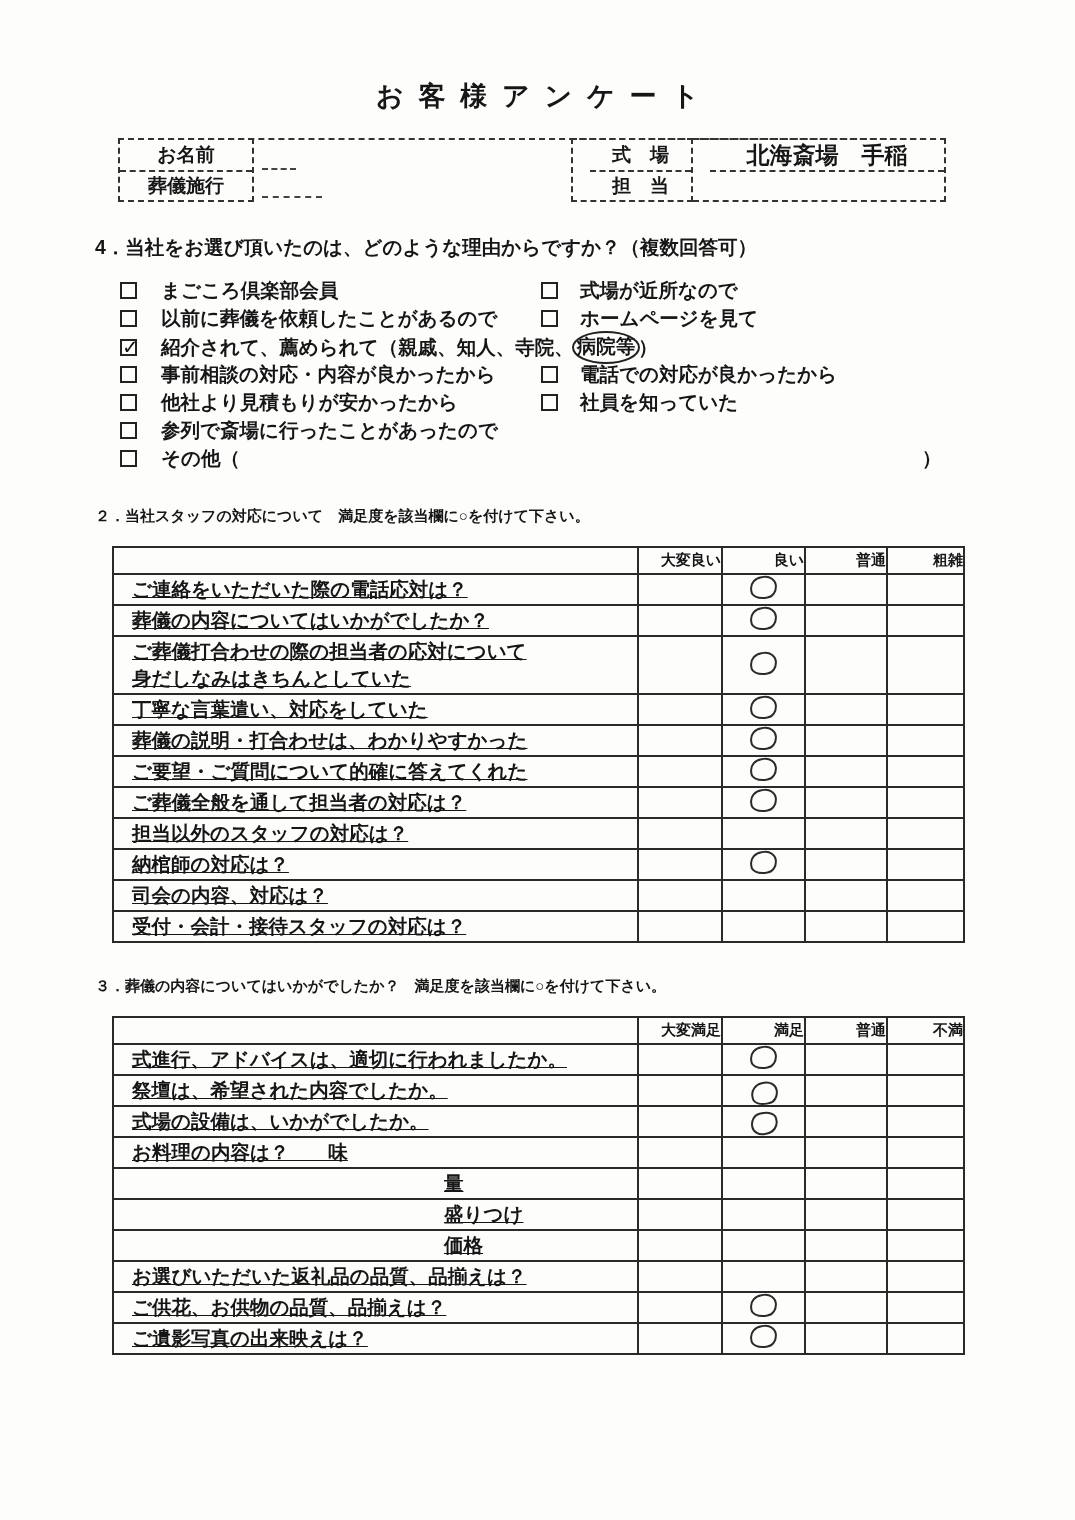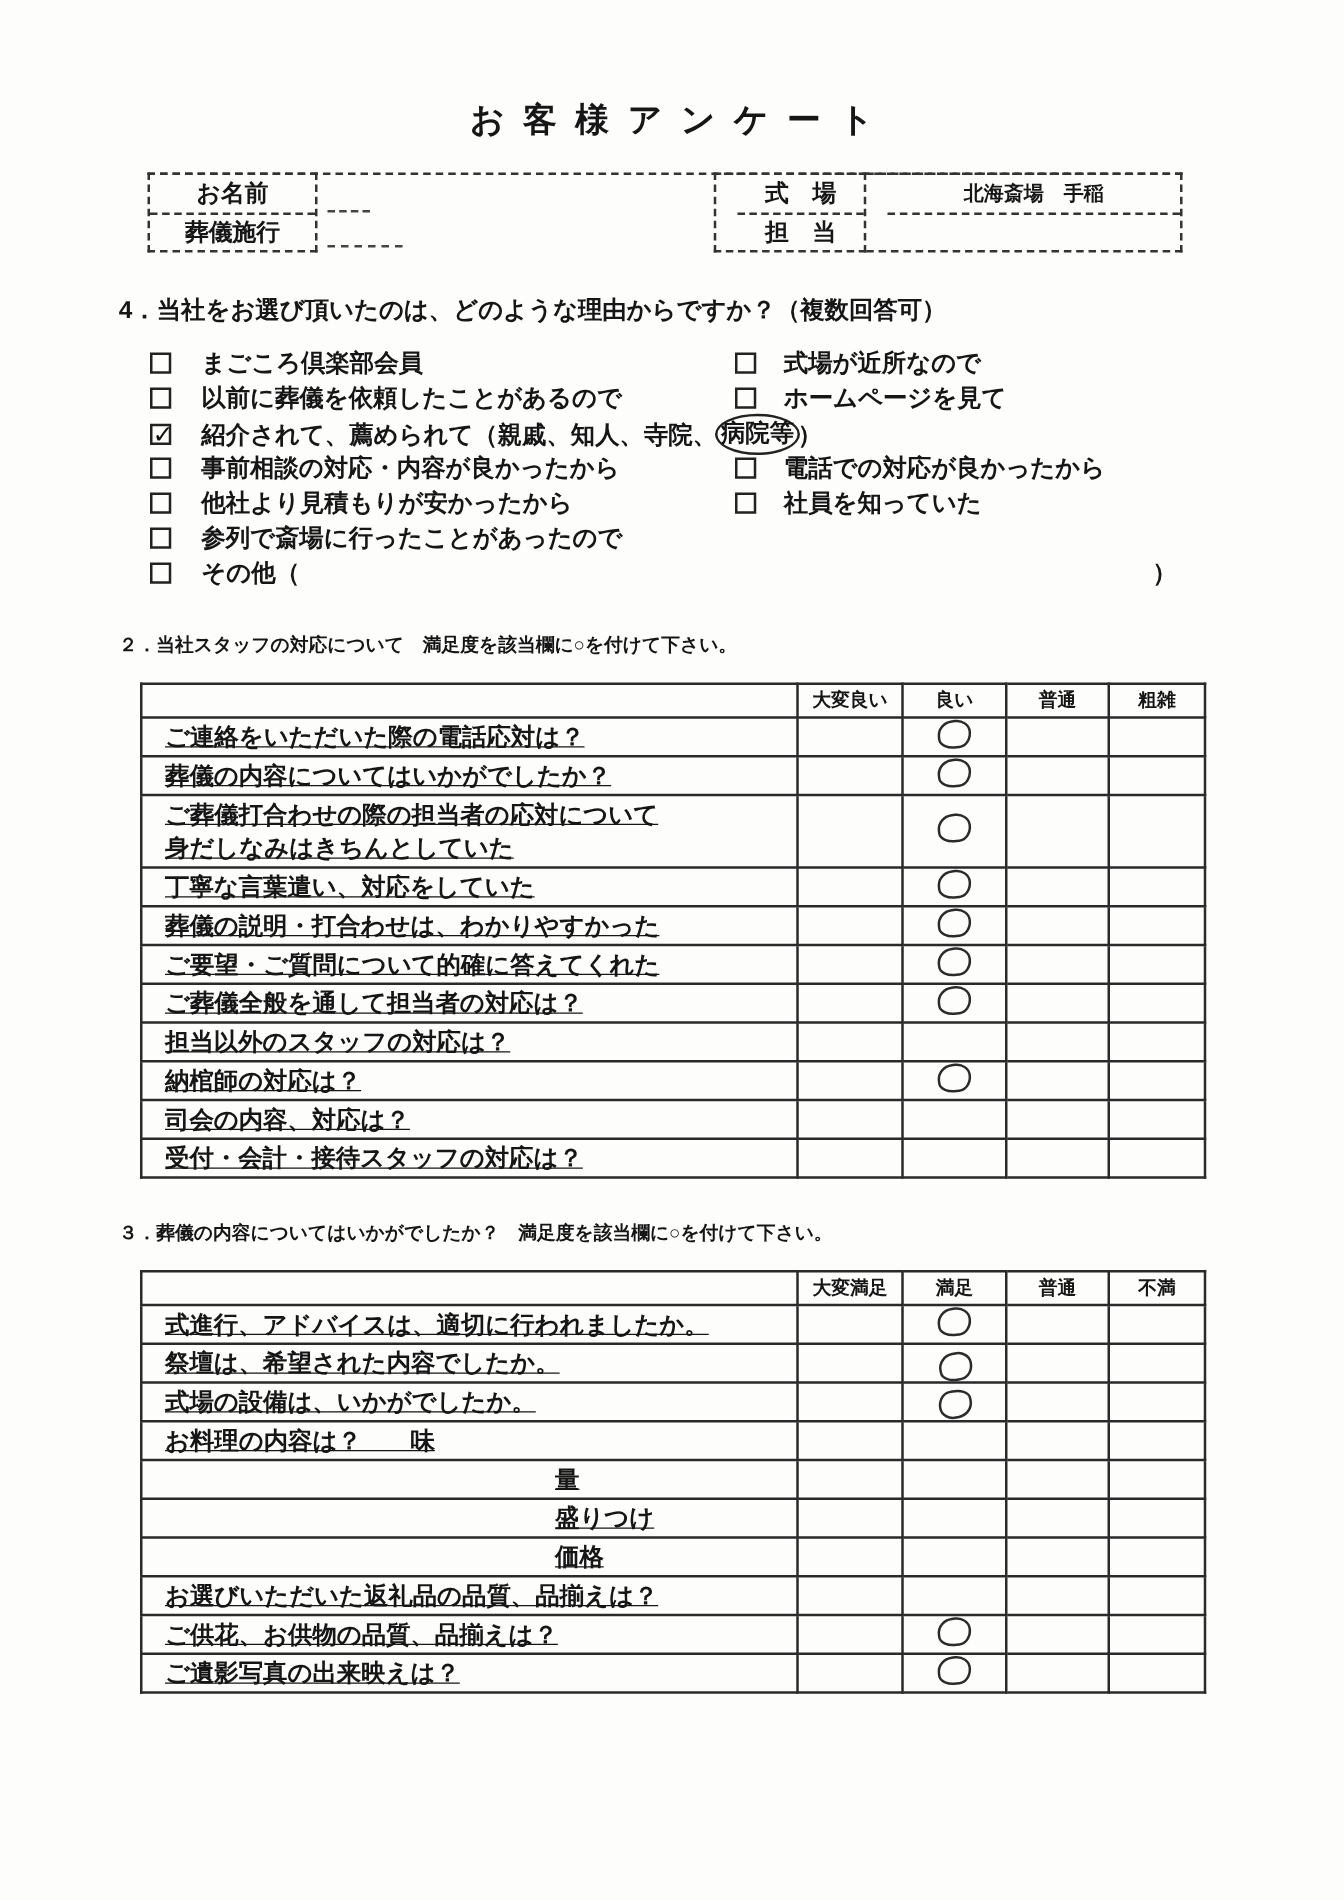--- a/index.html
+++ b/index.html
@@ -44,29 +44,29 @@
   .ib-namearea { flex: 1 1 auto; position: relative; }
   .ib-mark { position: absolute; width: 34px; border-bottom: 2px dashed #444; }
   .ib-mark.m1 { left: 8px; top: 28px; }
   .ib-mark.m2 { left: 8px; bottom: 4px; width: 60px; }
   .ib-right { display: flex; margin-top: -2px; }
   .ib-rightlabels { width: 122px; border: 2px dashed #333; }
   .ib-rightlabels .ib-row, .ib-rightvalues .ib-row { height: 30px; display: flex; align-items: center; font-size: 19px; margin-left: 17px; }
   .ib-rightlabels .ib-row { justify-content: center; }
   .ib-rightlabels .ib-row + .ib-row, .ib-rightvalues .ib-row + .ib-row { border-top: 2px dashed #333; }
   .ib-rightvalues { width: 253px; border: 2px dashed #333; border-left: none; }
-  .ib-rightvalues .ib-row { justify-content: center; font-size: 16px; }
+  .ib-rightvalues .ib-row { justify-content: center; font-size: 23px; }
 
   
   .q1head { margin: 32px 0 0 95px; font-size: 19.5px; }
   .q1rows { margin-top: 16px; }
   .q1row { position: relative; height: 28px; }
   .opt { position: absolute; top: 0; display: flex; align-items: center; font-size: 19.5px; white-space: nowrap; }
   .optL { left: 120px; }
-  .optR { left: 588px; }
+  .optR { left: 541px; }
   .cb {
     display: inline-block; width: 17px; height: 17px;
     border: 2px solid #222; margin-right: 24px; position: relative; flex: 0 0 auto;
   }
   .optR .cb { margin-right: 22px; }
   .cb .tick { display: none; }
   .cb.checked .tick {
     display: block; position: absolute; left: 0px; top: -6px;
     font-size: 20px; font-weight: 700; color: #111;
   }
@@ -84,21 +84,21 @@
 
   
   table.rate {
     margin: 20px 0 0 112px;
     width: 851px;
     border-collapse: collapse;
     table-layout: fixed;
   }
   table.rate td, table.rate th { border: 2px solid #2a2a2a; }
   table.rate th {
-    font-size: 15px; font-weight: 700; height: 27px; text-align: center; padding: 0;
+    font-size: 15px; font-weight: 700; height: 27px; text-align: right; padding: 0;
   }
   table.rate td.q {
     font-size: 19.5px; padding: 1px 4px 1px 18px; height: 28px; text-align: left; text-decoration: underline;
   }
   table.rate td.q.indent { padding-left: 330px; }
   table.rate td.a { text-align: center; vertical-align: middle; padding: 0; }
   tr.dash td { border-top: 2px dashed #2a2a2a; }
   .circ {
     display: inline-block; width: 27px; height: 23px;
     border: 2.4px solid #2b2b2b;

